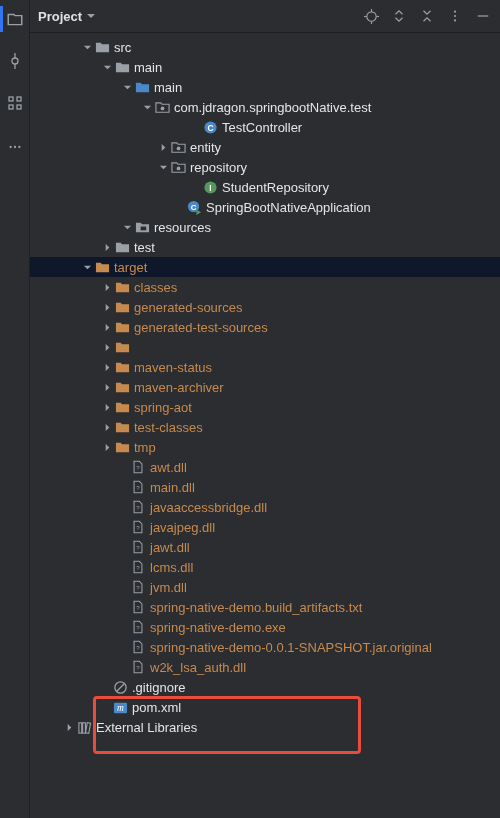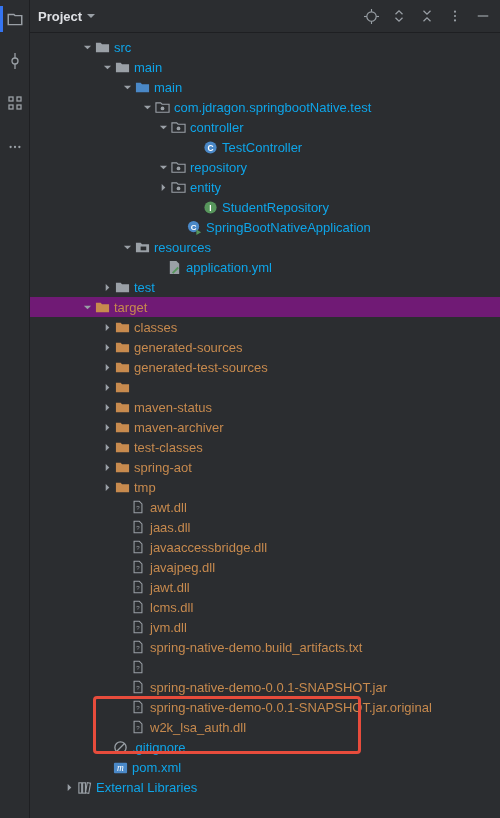--- a/index.html
+++ b/index.html
@@ -65,42 +65,42 @@
     padding-top: 4px;
   }
   .tree-row {
     height: 20px;
     display: flex;
     align-items: center;
     white-space: nowrap;
     cursor: pointer;
   }
   .tree-row.selected {
-    background: #701a75;
+    background: #0f172a;
   }
   .arrow {
     width: 14px;
     height: 14px;
     display: inline-flex;
     align-items: center;
     justify-content: center;
     color: #9aa0a6;
     flex-shrink: 0;
   }
   .arrow.blank { visibility: hidden; }
   .icon {
     width: 16px;
     height: 16px;
     display: inline-flex;
     align-items: center;
     justify-content: center;
     margin-right: 4px;
     flex-shrink: 0;
   }
-  .label { color: #0ea5e9; }
+  .label { color: #e5e5e5; }
   .label.orange { color: #c78a4e; }
 
   .highlight-box {
     position: absolute;
     border: 3px solid #e74c3c;
     border-radius: 4px;
     pointer-events: none;
     z-index: 10;
   }
   .pad { display:inline-block; flex-shrink:0; }
@@ -238,74 +238,59 @@
         </span>
         <span class="icon">
           <svg width="15" height="15" viewBox="0 0 16 16" fill="none" stroke="#9aa0a6" stroke-width="1.2">
             <path d="M1 3h5l1.5 1.5H15V13H1z"></path>
             <circle cx="8" cy="9" r="2" fill="#9aa0a6" stroke="none"></circle>
           </svg>
         </span>
         <span class="label ">com.jdragon.springbootNative.test</span>
       </div>
       <div class="tree-row">
-        <span class="pad" style="width: 126px;"></span>
-        <span class="arrow">
-          <svg width="9" height="9" viewBox="0 0 10 10" fill="#9aa0a6">
-            <path d="M1 3l4 4 4-4z"></path>
-          </svg>
-        </span>
-        <span class="icon">
-          <svg width="15" height="15" viewBox="0 0 16 16" fill="none" stroke="#9aa0a6" stroke-width="1.2">
-            <path d="M1 3h5l1.5 1.5H15V13H1z"></path>
-            <circle cx="8" cy="9" r="2" fill="#9aa0a6" stroke="none"></circle>
-          </svg>
-        </span>
-        <span class="label ">controller</span>
-      </div>
-      <div class="tree-row">
         <span class="pad" style="width: 158px;"></span>
         <span class="arrow blank"></span>
         <span class="icon">
           <svg width="15" height="15" viewBox="0 0 16 16">
             <circle cx="8" cy="8" r="6.5" fill="#4a88c7"></circle>
             <text x="8" y="11.5" text-anchor="middle" font-size="9" fill="#fff" font-family="sans-serif" font-weight="bold">C</text>
           </svg>
         </span>
         <span class="label ">TestController</span>
       </div>
       <div class="tree-row">
         <span class="pad" style="width: 126px;"></span>
         <span class="arrow">
           <svg width="9" height="9" viewBox="0 0 10 10" fill="#9aa0a6">
-            <path d="M1 3l4 4 4-4z"></path>
+            <path d="M3 1l4 4-4 4z"></path>
           </svg>
         </span>
         <span class="icon">
           <svg width="15" height="15" viewBox="0 0 16 16" fill="none" stroke="#9aa0a6" stroke-width="1.2">
             <path d="M1 3h5l1.5 1.5H15V13H1z"></path>
             <circle cx="8" cy="9" r="2" fill="#9aa0a6" stroke="none"></circle>
           </svg>
         </span>
+        <span class="label ">entity</span>
+      </div>
+      <div class="tree-row">
+        <span class="pad" style="width: 126px;"></span>
+        <span class="arrow">
+          <svg width="9" height="9" viewBox="0 0 10 10" fill="#9aa0a6">
+            <path d="M1 3l4 4 4-4z"></path>
+          </svg>
+        </span>
+        <span class="icon">
+          <svg width="15" height="15" viewBox="0 0 16 16" fill="none" stroke="#9aa0a6" stroke-width="1.2">
+            <path d="M1 3h5l1.5 1.5H15V13H1z"></path>
+            <circle cx="8" cy="9" r="2" fill="#9aa0a6" stroke="none"></circle>
+          </svg>
+        </span>
         <span class="label ">repository</span>
-      </div>
-      <div class="tree-row">
-        <span class="pad" style="width: 126px;"></span>
-        <span class="arrow">
-          <svg width="9" height="9" viewBox="0 0 10 10" fill="#9aa0a6">
-            <path d="M3 1l4 4-4 4z"></path>
-          </svg>
-        </span>
-        <span class="icon">
-          <svg width="15" height="15" viewBox="0 0 16 16" fill="none" stroke="#9aa0a6" stroke-width="1.2">
-            <path d="M1 3h5l1.5 1.5H15V13H1z"></path>
-            <circle cx="8" cy="9" r="2" fill="#9aa0a6" stroke="none"></circle>
-          </svg>
-        </span>
-        <span class="label ">entity</span>
       </div>
       <div class="tree-row">
         <span class="pad" style="width: 158px;"></span>
         <span class="arrow blank"></span>
         <span class="icon">
           <svg width="15" height="15" viewBox="0 0 16 16">
             <circle cx="8" cy="8" r="6.5" fill="#57965c"></circle>
             <text x="8" y="11.5" text-anchor="middle" font-size="9" fill="#fff" font-family="sans-serif" font-weight="bold">I</text>
           </svg>
         </span>
@@ -332,31 +317,20 @@
         </span>
         <span class="icon">
           <svg width="15" height="15" viewBox="0 0 16 16" fill="#9aa0a6">
             <path d="M1 3h5l1.5 1.5H15V13H1z"></path>
             <rect x="6" y="7" width="6" height="4" fill="#2b2d30"></rect>
           </svg>
         </span>
         <span class="label ">resources</span>
       </div>
       <div class="tree-row">
-        <span class="pad" style="width: 122px;"></span>
-        <span class="arrow blank"></span>
-        <span class="icon">
-          <svg width="15" height="15" viewBox="0 0 16 16" fill="#9aa0a6">
-            <path d="M3 1h7l3 3v11H3z"></path>
-            <path d="M6 14l6-6" stroke="#57965c" stroke-width="2"></path>
-          </svg>
-        </span>
-        <span class="label ">application.yml</span>
-      </div>
-      <div class="tree-row">
         <span class="pad" style="width: 70px;"></span>
         <span class="arrow">
           <svg width="9" height="9" viewBox="0 0 10 10" fill="#9aa0a6">
             <path d="M3 1l4 4-4 4z"></path>
           </svg>
         </span>
         <span class="icon">
           <svg width="15" height="15" viewBox="0 0 16 16" fill="#9aa0a6">
             <path d="M1 3h5l1.5 1.5H15V13H1z"></path>
           </svg>
@@ -465,48 +439,48 @@
         <span class="arrow">
           <svg width="9" height="9" viewBox="0 0 10 10" fill="#9aa0a6">
             <path d="M3 1l4 4-4 4z"></path>
           </svg>
         </span>
         <span class="icon">
           <svg width="15" height="15" viewBox="0 0 16 16" fill="#c78a4e">
             <path d="M1 3h5l1.5 1.5H15V13H1z"></path>
           </svg>
         </span>
+        <span class="label orange">spring-aot</span>
+      </div>
+      <div class="tree-row">
+        <span class="pad" style="width: 70px;"></span>
+        <span class="arrow">
+          <svg width="9" height="9" viewBox="0 0 10 10" fill="#9aa0a6">
+            <path d="M3 1l4 4-4 4z"></path>
+          </svg>
+        </span>
+        <span class="icon">
+          <svg width="15" height="15" viewBox="0 0 16 16" fill="#c78a4e">
+            <path d="M1 3h5l1.5 1.5H15V13H1z"></path>
+          </svg>
+        </span>
         <span class="label orange">test-classes</span>
       </div>
       <div class="tree-row">
         <span class="pad" style="width: 70px;"></span>
         <span class="arrow">
           <svg width="9" height="9" viewBox="0 0 10 10" fill="#9aa0a6">
             <path d="M3 1l4 4-4 4z"></path>
           </svg>
         </span>
         <span class="icon">
           <svg width="15" height="15" viewBox="0 0 16 16" fill="#c78a4e">
             <path d="M1 3h5l1.5 1.5H15V13H1z"></path>
           </svg>
         </span>
-        <span class="label orange">spring-aot</span>
-      </div>
-      <div class="tree-row">
-        <span class="pad" style="width: 70px;"></span>
-        <span class="arrow">
-          <svg width="9" height="9" viewBox="0 0 10 10" fill="#9aa0a6">
-            <path d="M3 1l4 4-4 4z"></path>
-          </svg>
-        </span>
-        <span class="icon">
-          <svg width="15" height="15" viewBox="0 0 16 16" fill="#c78a4e">
-            <path d="M1 3h5l1.5 1.5H15V13H1z"></path>
-          </svg>
-        </span>
         <span class="label orange">tmp</span>
       </div>
       <div class="tree-row">
         <span class="pad" style="width: 86px;"></span>
         <span class="arrow blank"></span>
         <span class="icon">
           <svg width="14" height="14" viewBox="0 0 16 16" fill="none" stroke="#9aa0a6" stroke-width="1.2">
             <path d="M3.5 1.5h6l3 3v10h-9z"></path>
             <text x="8" y="11" text-anchor="middle" font-size="7" fill="#9aa0a6" stroke="none">?</text>
           </svg>
@@ -515,21 +489,21 @@
       </div>
       <div class="tree-row">
         <span class="pad" style="width: 86px;"></span>
         <span class="arrow blank"></span>
         <span class="icon">
           <svg width="14" height="14" viewBox="0 0 16 16" fill="none" stroke="#9aa0a6" stroke-width="1.2">
             <path d="M3.5 1.5h6l3 3v10h-9z"></path>
             <text x="8" y="11" text-anchor="middle" font-size="7" fill="#9aa0a6" stroke="none">?</text>
           </svg>
         </span>
-        <span class="label orange">jaas.dll</span>
+        <span class="label orange">main.dll</span>
       </div>
       <div class="tree-row">
         <span class="pad" style="width: 86px;"></span>
         <span class="arrow blank"></span>
         <span class="icon">
           <svg width="14" height="14" viewBox="0 0 16 16" fill="none" stroke="#9aa0a6" stroke-width="1.2">
             <path d="M3.5 1.5h6l3 3v10h-9z"></path>
             <text x="8" y="11" text-anchor="middle" font-size="7" fill="#9aa0a6" stroke="none">?</text>
           </svg>
         </span>
@@ -592,31 +566,21 @@
       </div>
       <div class="tree-row">
         <span class="pad" style="width: 86px;"></span>
         <span class="arrow blank"></span>
         <span class="icon">
           <svg width="14" height="14" viewBox="0 0 16 16" fill="none" stroke="#9aa0a6" stroke-width="1.2">
             <path d="M3.5 1.5h6l3 3v10h-9z"></path>
             <text x="8" y="11" text-anchor="middle" font-size="7" fill="#9aa0a6" stroke="none">?</text>
           </svg>
         </span>
-      </div>
-      <div class="tree-row">
-        <span class="pad" style="width: 86px;"></span>
-        <span class="arrow blank"></span>
-        <span class="icon">
-          <svg width="14" height="14" viewBox="0 0 16 16" fill="none" stroke="#9aa0a6" stroke-width="1.2">
-            <path d="M3.5 1.5h6l3 3v10h-9z"></path>
-            <text x="8" y="11" text-anchor="middle" font-size="7" fill="#9aa0a6" stroke="none">?</text>
-          </svg>
-        </span>
-        <span class="label orange">spring-native-demo-0.0.1-SNAPSHOT.jar</span>
+        <span class="label orange">spring-native-demo.exe</span>
       </div>
       <div class="tree-row">
         <span class="pad" style="width: 86px;"></span>
         <span class="arrow blank"></span>
         <span class="icon">
           <svg width="14" height="14" viewBox="0 0 16 16" fill="none" stroke="#9aa0a6" stroke-width="1.2">
             <path d="M3.5 1.5h6l3 3v10h-9z"></path>
             <text x="8" y="11" text-anchor="middle" font-size="7" fill="#9aa0a6" stroke="none">?</text>
           </svg>
         </span>

